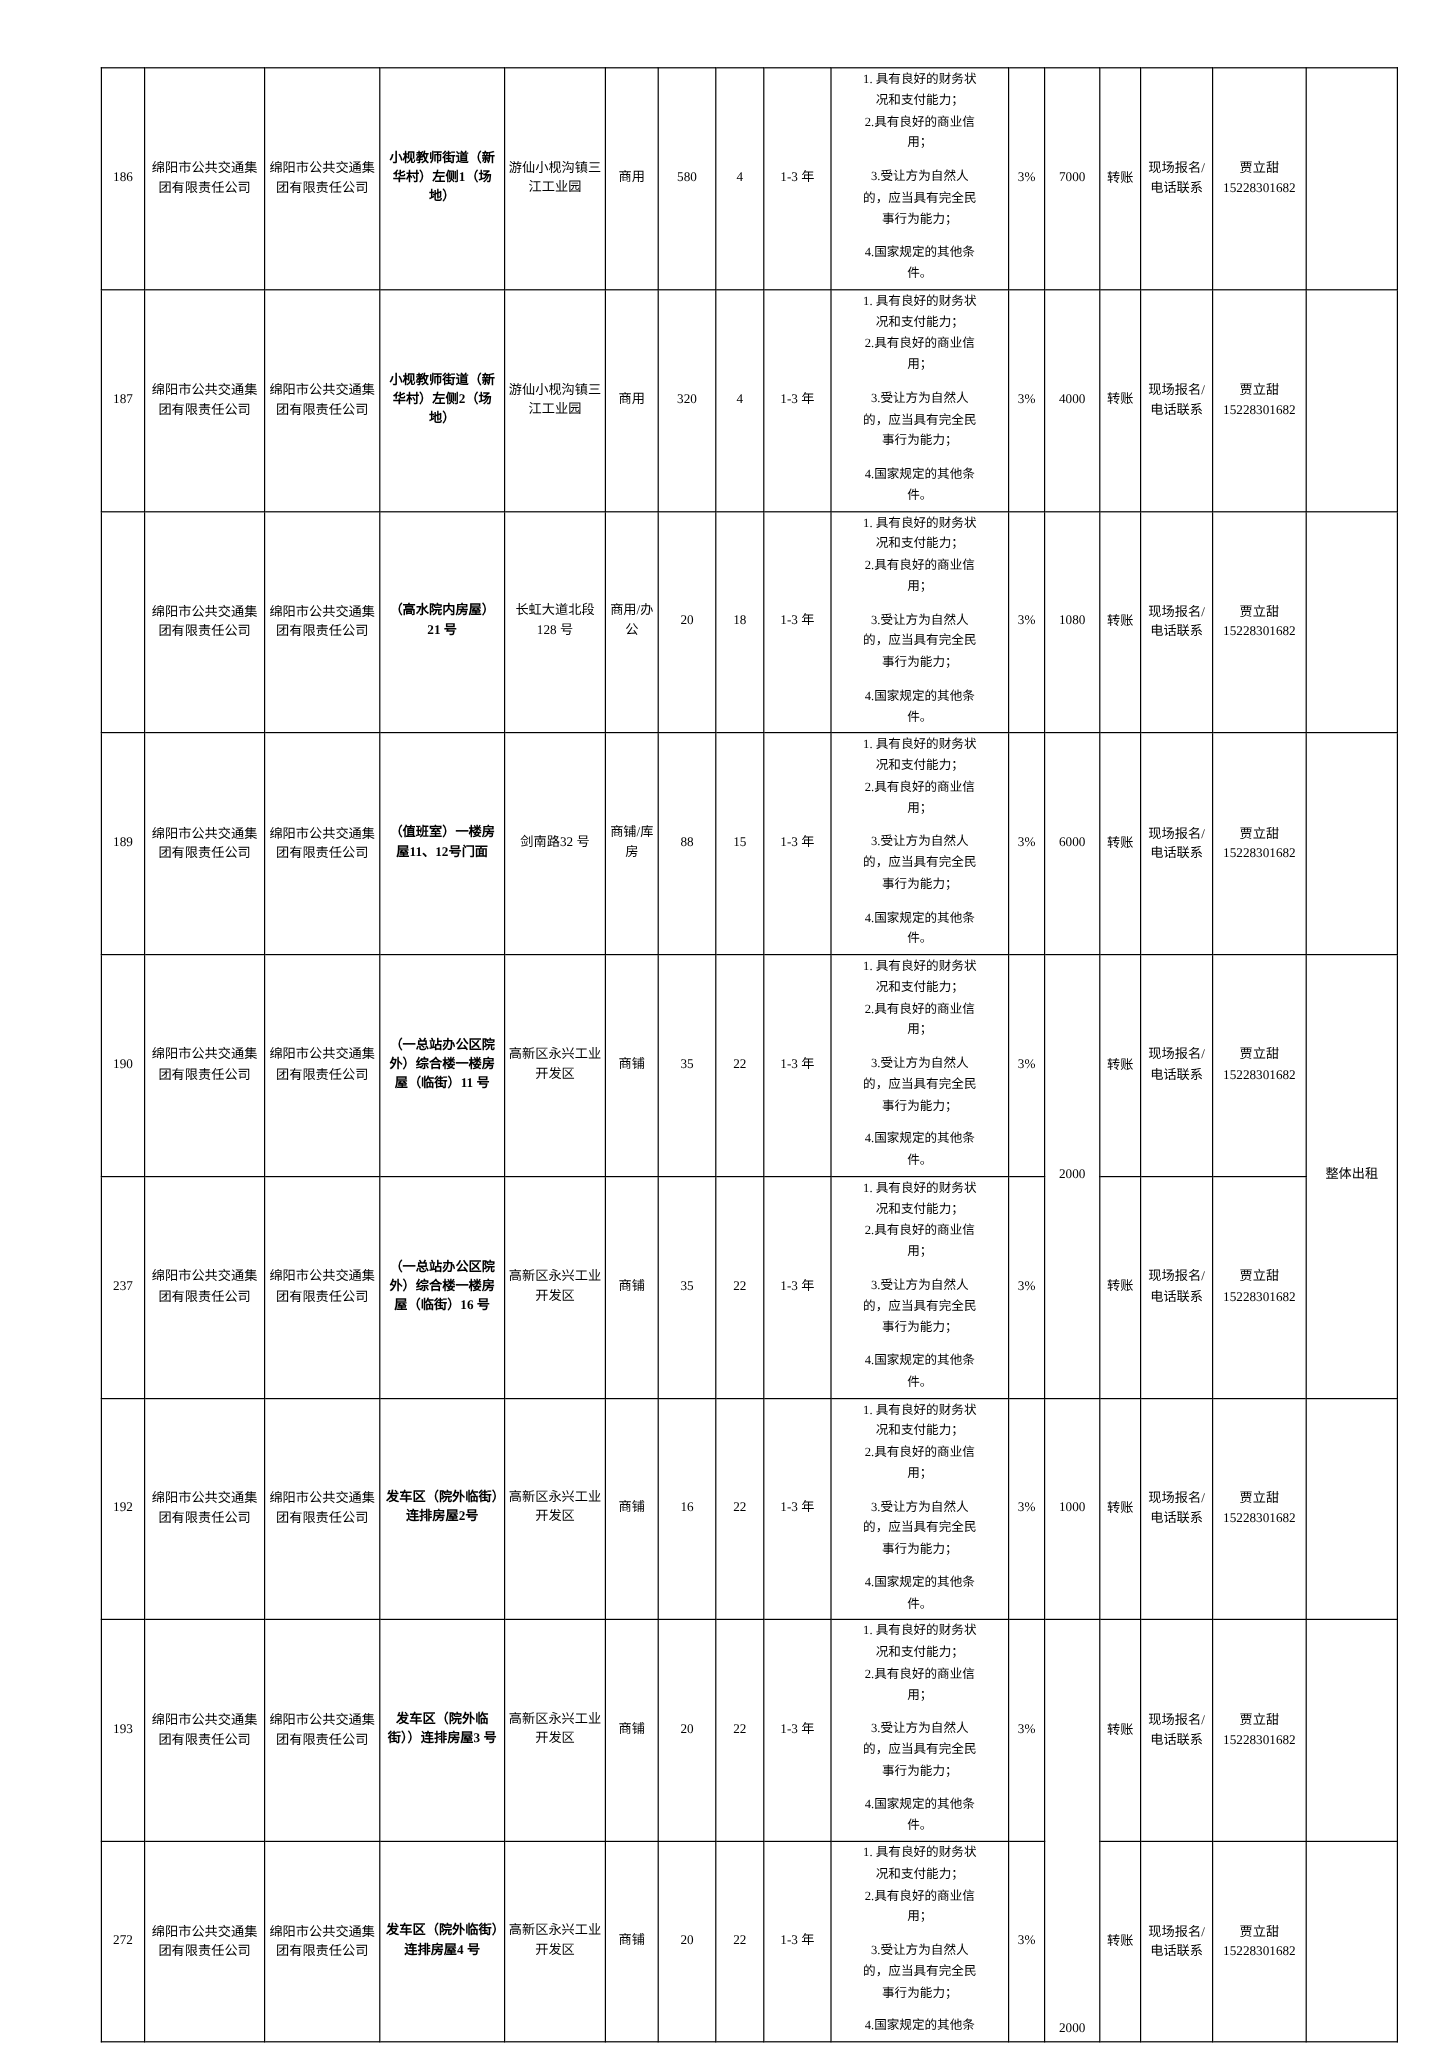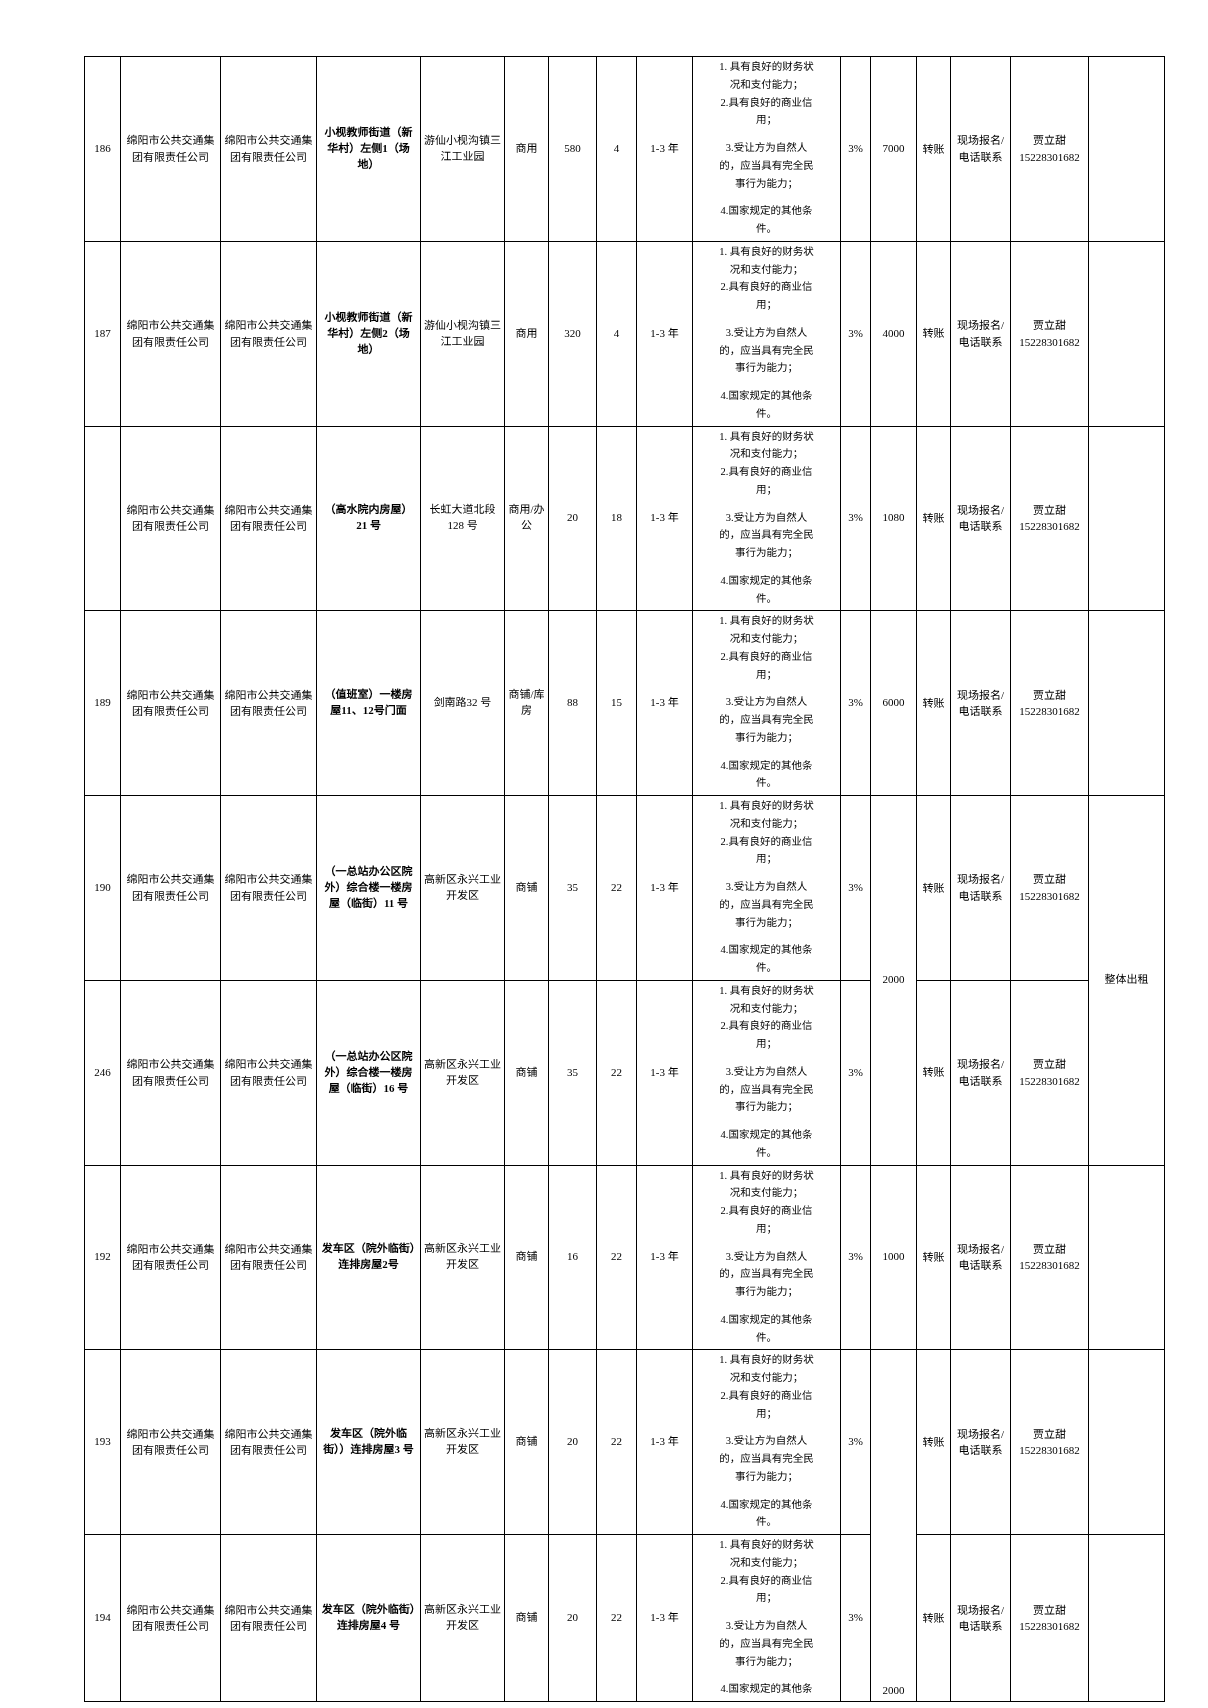--- a/index.html
+++ b/index.html
@@ -247,21 +247,21 @@
         <td class="cell-pay">转账</td>
         <td class="cell-reg">现场报名/电话联系</td>
         <td class="cell-contact">
           <div>贾立甜</div>
           <div>15228301682</div>
         </td>
         <td rowspan="2">整体出租</td>
       </tr>
 
       <tr style="height:174px">
-        <td>246</td>
+        <td>237</td>
         <td class="cell-owner">绵阳市公共交通集团有限责任公司</td>
         <td class="cell-mgr">绵阳市公共交通集团有限责任公司</td>
         <td class="cell-name">（一总站办公区院外）综合楼一楼房屋（临街）16 号</td>
         <td>高新区永兴工业开发区</td>
         <td>商铺</td>
         <td>35</td>
         <td>22</td>
         <td>1-3 年</td>
         <td class="cell-cond">
           <p>1. 具有良好的财务状</p>
@@ -341,21 +341,21 @@
         <td class="cell-pay">转账</td>
         <td class="cell-reg">现场报名/电话联系</td>
         <td class="cell-contact">
           <div>贾立甜</div>
           <div>15228301682</div>
         </td>
         <td></td>
       </tr>
 
       <tr style="height:150px">
-        <td>194</td>
+        <td>272</td>
         <td class="cell-owner">绵阳市公共交通集团有限责任公司</td>
         <td class="cell-mgr">绵阳市公共交通集团有限责任公司</td>
         <td class="cell-name">发车区（院外临街）连排房屋4 号</td>
         <td>高新区永兴工业开发区</td>
         <td>商铺</td>
         <td>20</td>
         <td>22</td>
         <td>1-3 年</td>
         <td class="cell-cond">
           <p>1. 具有良好的财务状</p>

